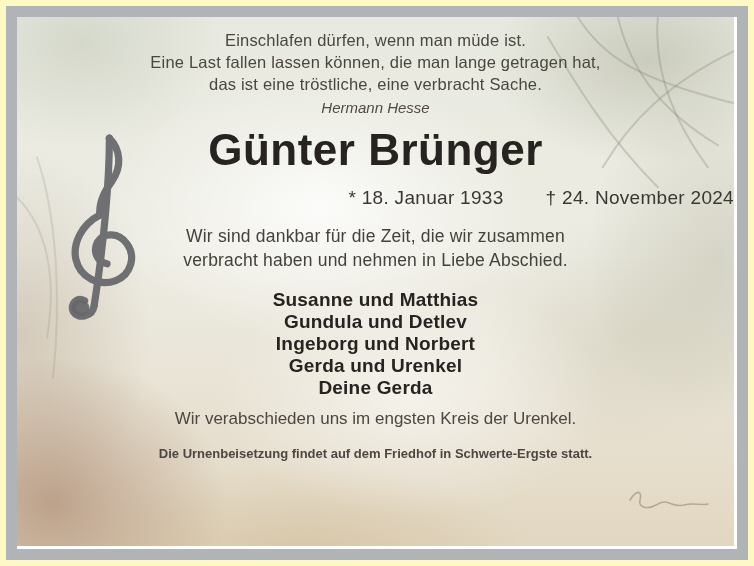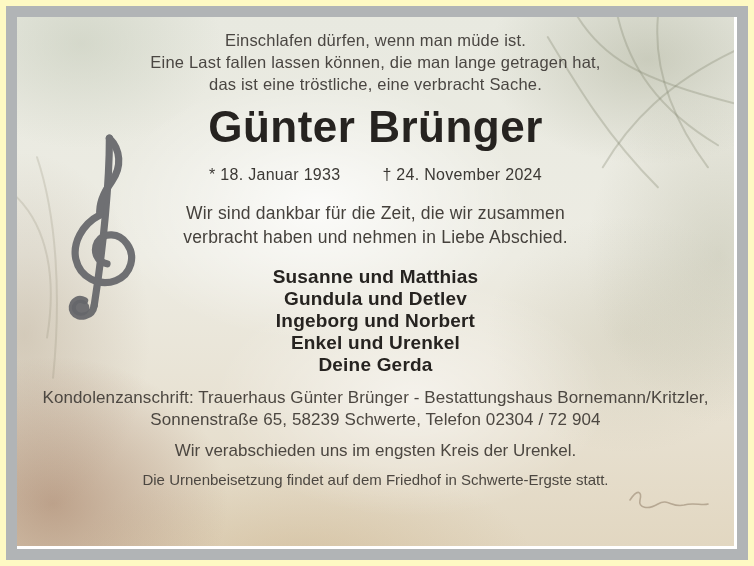--- a/index.html
+++ b/index.html
@@ -41,30 +41,30 @@
       linear-gradient(180deg, #e8e9e0 0%, #edece3 45%, #e7e0d0 78%, #e2d7c1 100%);
   }
   .bg-layer { position: absolute; inset: 0; width: 100%; height: 100%; z-index: 0; }
   .clef-wrap { position: absolute; left: 42px; top: 104px; width: 80px; height: 212px; z-index: 1; }
   .content { position: relative; z-index: 2; padding-top: 12px; }
 
   .quote-line   { font-size: 16.5px; line-height: 22px; color: #4a4642; letter-spacing: 0.2px; }
   .attribution  { font-size: 15px;  line-height: 20px; margin-top: 3px; font-style: italic; color: #4e4a45; }
   .name         { font-size: 44px;  line-height: 50px; margin: 7px 0 0 0; font-weight: bold;
                   color: #262320; letter-spacing: 0.5px; }
-  .dates        { margin-top: 11px; font-size: 16px; line-height: 24px; color: #3b3834;
-                  display: flex; justify-content: center; gap: 42px; letter-spacing: 0.3px; }
+  .dates        { margin-top: 11px; font-size: 19px; line-height: 24px; color: #3b3834;
+                  display: flex; justify-content: flex-end; gap: 42px; letter-spacing: 0.3px; }
   .message      { margin-top: 14px; }
   .message-line { font-size: 17.5px; line-height: 24px; color: #45413c; letter-spacing: 0.2px; }
   .family       { margin-top: 17px; }
   .family-line  { font-size: 19px; line-height: 22px; font-weight: bold; color: #262320; letter-spacing: 0.2px; }
   .condolence   { margin-top: 11px; }
   .condolence-line { font-size: 17px; line-height: 22px; color: #4c4741; letter-spacing: 0.1px; }
   .farewell     { margin-top: 9px;  font-size: 17px; line-height: 22px; color: #4c4741; }
-  .burial       { margin-top: 7px;  font-size: 15px; line-height: 22px; color: #4c4741; }
+  .burial       { margin-top: 13px;  font-size: 13px; line-height: 22px; color: #4c4741; font-weight: bold; }
   .squiggle-wrap { position: absolute; right: 22px; bottom: 28px; width: 90px; height: 34px; z-index: 1; }
 </style>
 </head>
 <body>
 
 <div class="canvas">
   <div class="frame">
     <div class="card">
 
       <svg class="bg-layer" viewBox="0 0 716 528" preserveAspectRatio="none" aria-hidden="true">
@@ -96,46 +96,43 @@
       <svg class="squiggle-wrap" viewBox="0 0 90 34" aria-hidden="true">
         <path d="M8 16 C16 4 20 8 18 16 C16 24 26 26 36 20 C46 14 50 24 62 21 C72 18 80 22 86 20" fill="none" stroke="rgba(145,128,105,0.55)" stroke-width="1.6" stroke-linecap="round"></path>
       </svg>
 
       <div class="content">
 
         <div>
           <div class="quote-line">Einschlafen dürfen, wenn man müde ist.</div>
           <div class="quote-line">Eine Last fallen lassen können, die man lange getragen hat,</div>
           <div class="quote-line">das ist eine tröstliche, eine verbracht Sache.</div>
+          <div class="attribution">Hermann Hesse</div>
         </div>
 
         <h1 class="name">Günter Brünger</h1>
 
         <div class="dates">
           <span>* 18. Januar 1933</span>
           <span>† 24. November 2024</span>
         </div>
 
         <div class="message">
           <div class="message-line">Wir sind dankbar für die Zeit, die wir zusammen</div>
           <div class="message-line">verbracht haben und nehmen in Liebe Abschied.</div>
         </div>
 
         <div class="family">
           <div class="family-line">Susanne und Matthias</div>
           <div class="family-line">Gundula und Detlev</div>
           <div class="family-line">Ingeborg und Norbert</div>
-          <div class="family-line">Enkel und Urenkel</div>
+          <div class="family-line">Gerda und Urenkel</div>
           <div class="family-line">Deine Gerda</div>
         </div>
 
-        <div class="condolence">
-          <div class="condolence-line">Kondolenzanschrift: Trauerhaus Günter Brünger - Bestattungshaus Bornemann/Kritzler,</div>
-          <div class="condolence-line">Sonnenstraße 65, 58239 Schwerte, Telefon 02304 / 72 904</div>
-        </div>
 
         <div class="farewell">Wir verabschieden uns im engsten Kreis der Urenkel.</div>
 
         <div class="burial">Die Urnenbeisetzung findet auf dem Friedhof in Schwerte-Ergste statt.</div>
 
       </div>
     </div>
   </div>
 </div>
 

